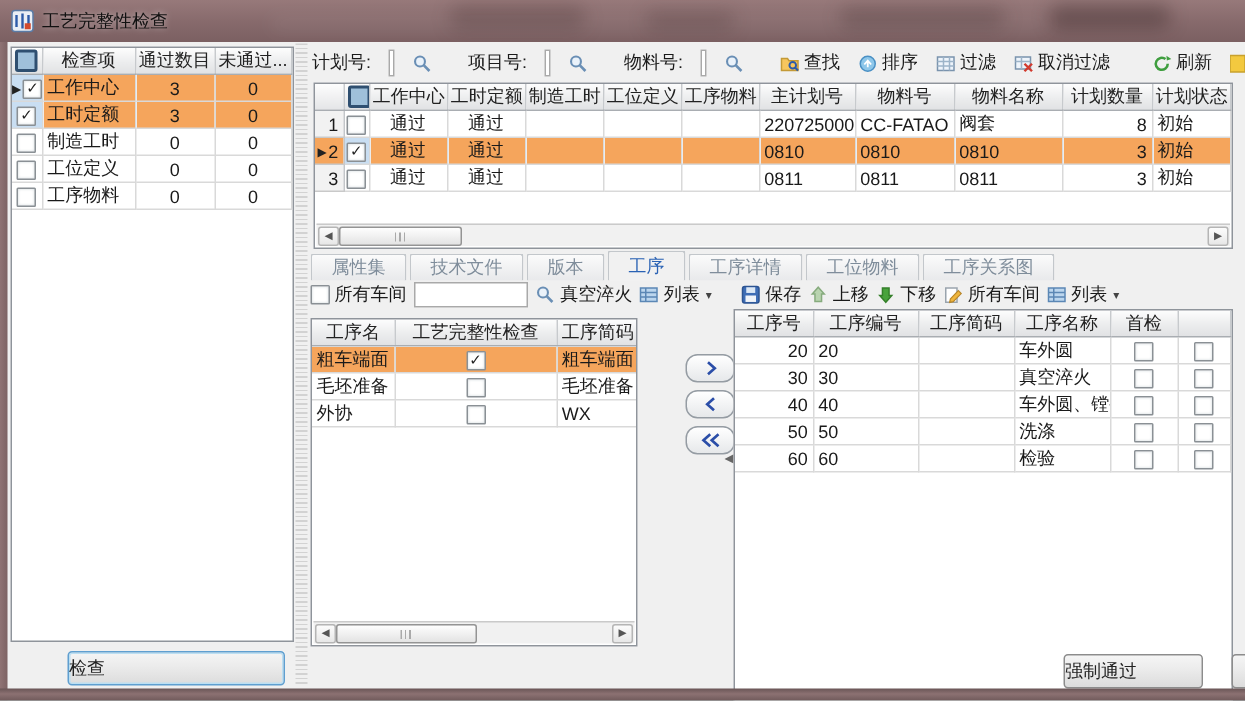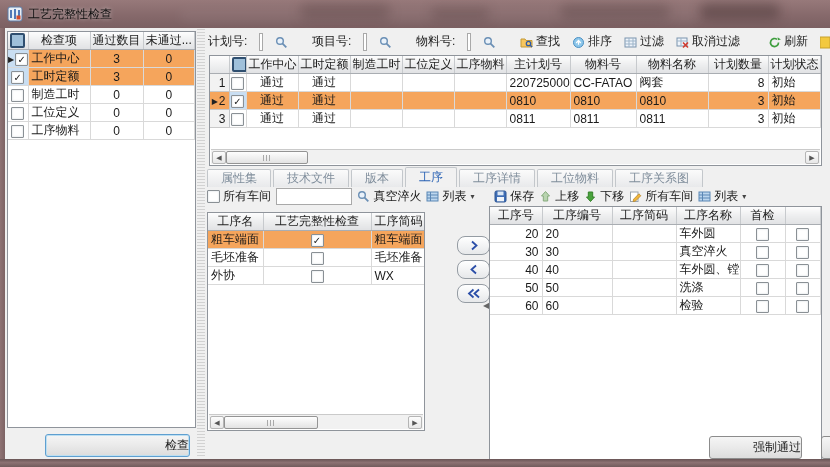--- a/index.html
+++ b/index.html
@@ -61,21 +61,21 @@
     border-radius:2px 2px 0 0;white-space:nowrap;}
   .tab.active{background:#f1f1f1;color:#2a62b4;height:19px;line-height:19px;}
   .ptoolbar{position:absolute;left:207px;top:187px;width:623px;height:18px;display:flex;align-items:center;gap:5px;}
   .qinput{display:inline-block;width:104px;height:15px;border:1px solid #a9a9a9;background:#fff;}
   
   .tbtn{position:absolute;left:457px;width:31px;height:17px;border:1px solid #959ca3;border-radius:8px;
     background:linear-gradient(#ffffff,#e6e8ea);display:flex;align-items:center;justify-content:center;}
   .mini-arrow{position:absolute;left:483px;top:301px;font-size:8px;color:#666;}
   
   .btn{position:absolute;height:23px;box-sizing:border-box;background:linear-gradient(#f5f5f5,#ebebeb 45%,#dcdcdc);
-    border:1px solid #8c8c8c;border-radius:3px;text-align:right;line-height:20px;color:#222;}
+    border:1px solid #8c8c8c;border-radius:3px;text-align:left;line-height:20px;color:#222;}
   .btn.focus{border:1px solid #5f9fd0;box-shadow:inset 0 0 0 1px #bcdff2;}
   svg{display:block;}
   .ic{display:inline-block;vertical-align:middle;}
 </style>
 </head>
 <body>
 
 <div class="window">
 
   <div class="titlebar">

